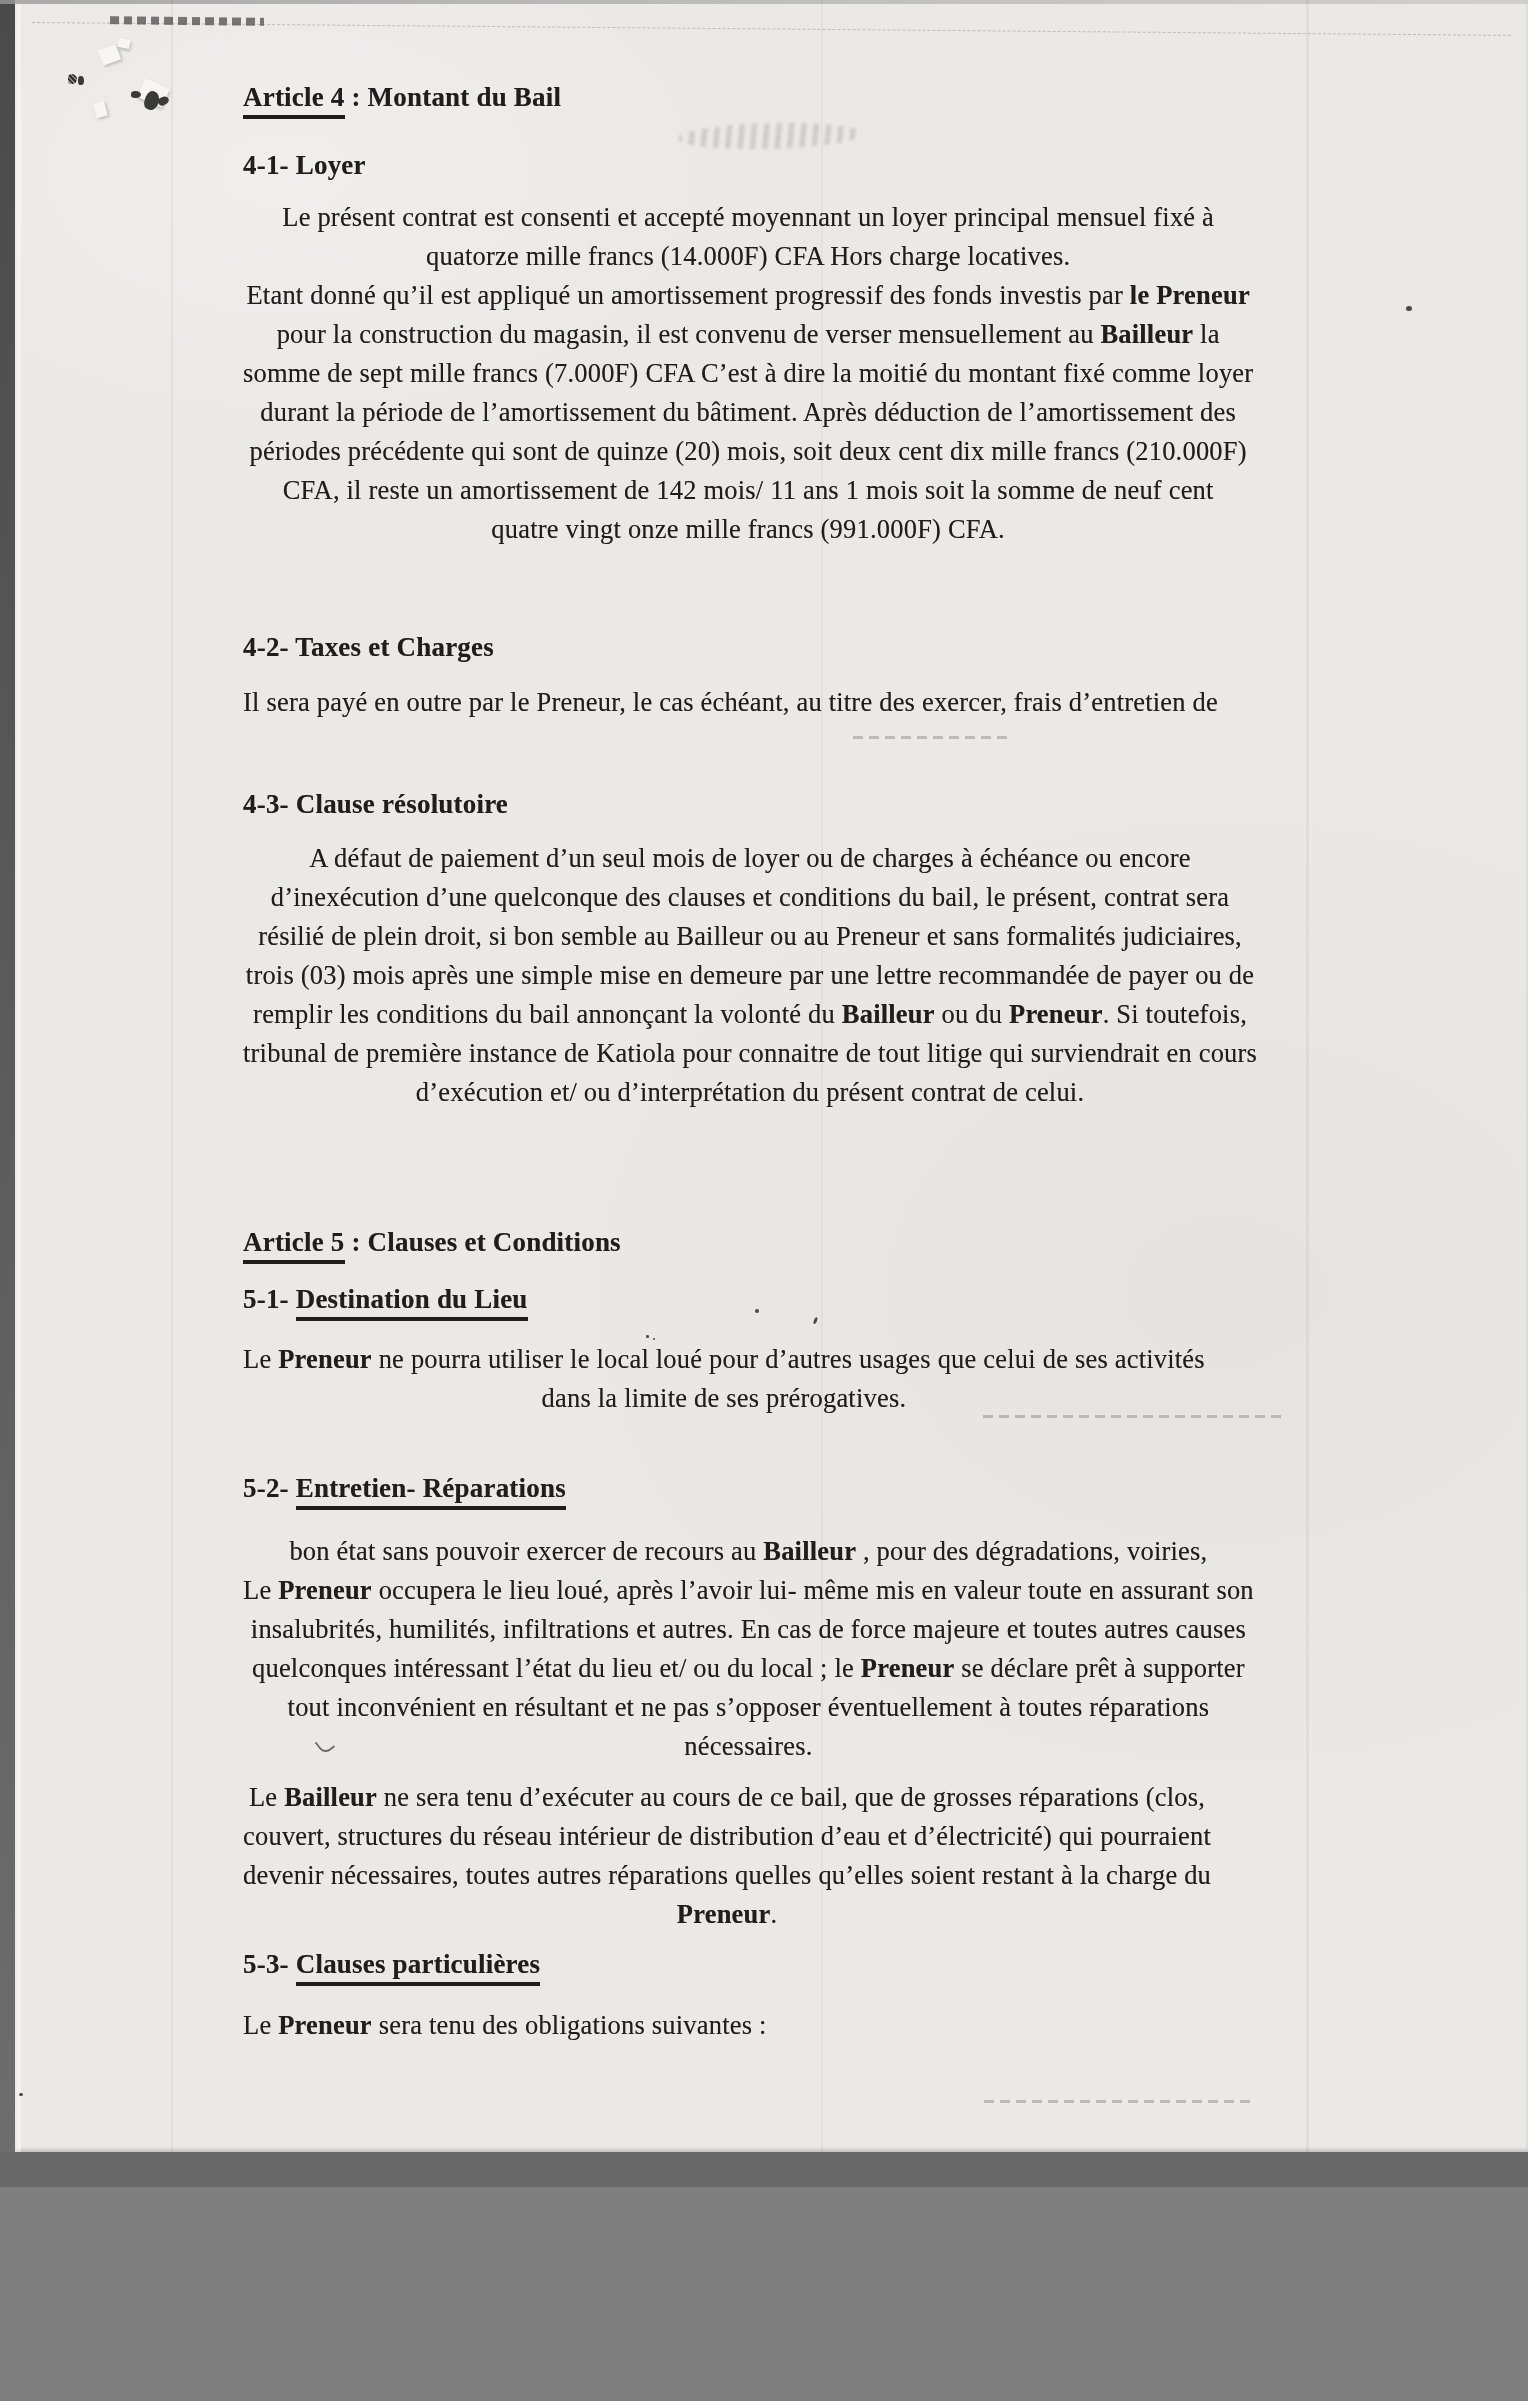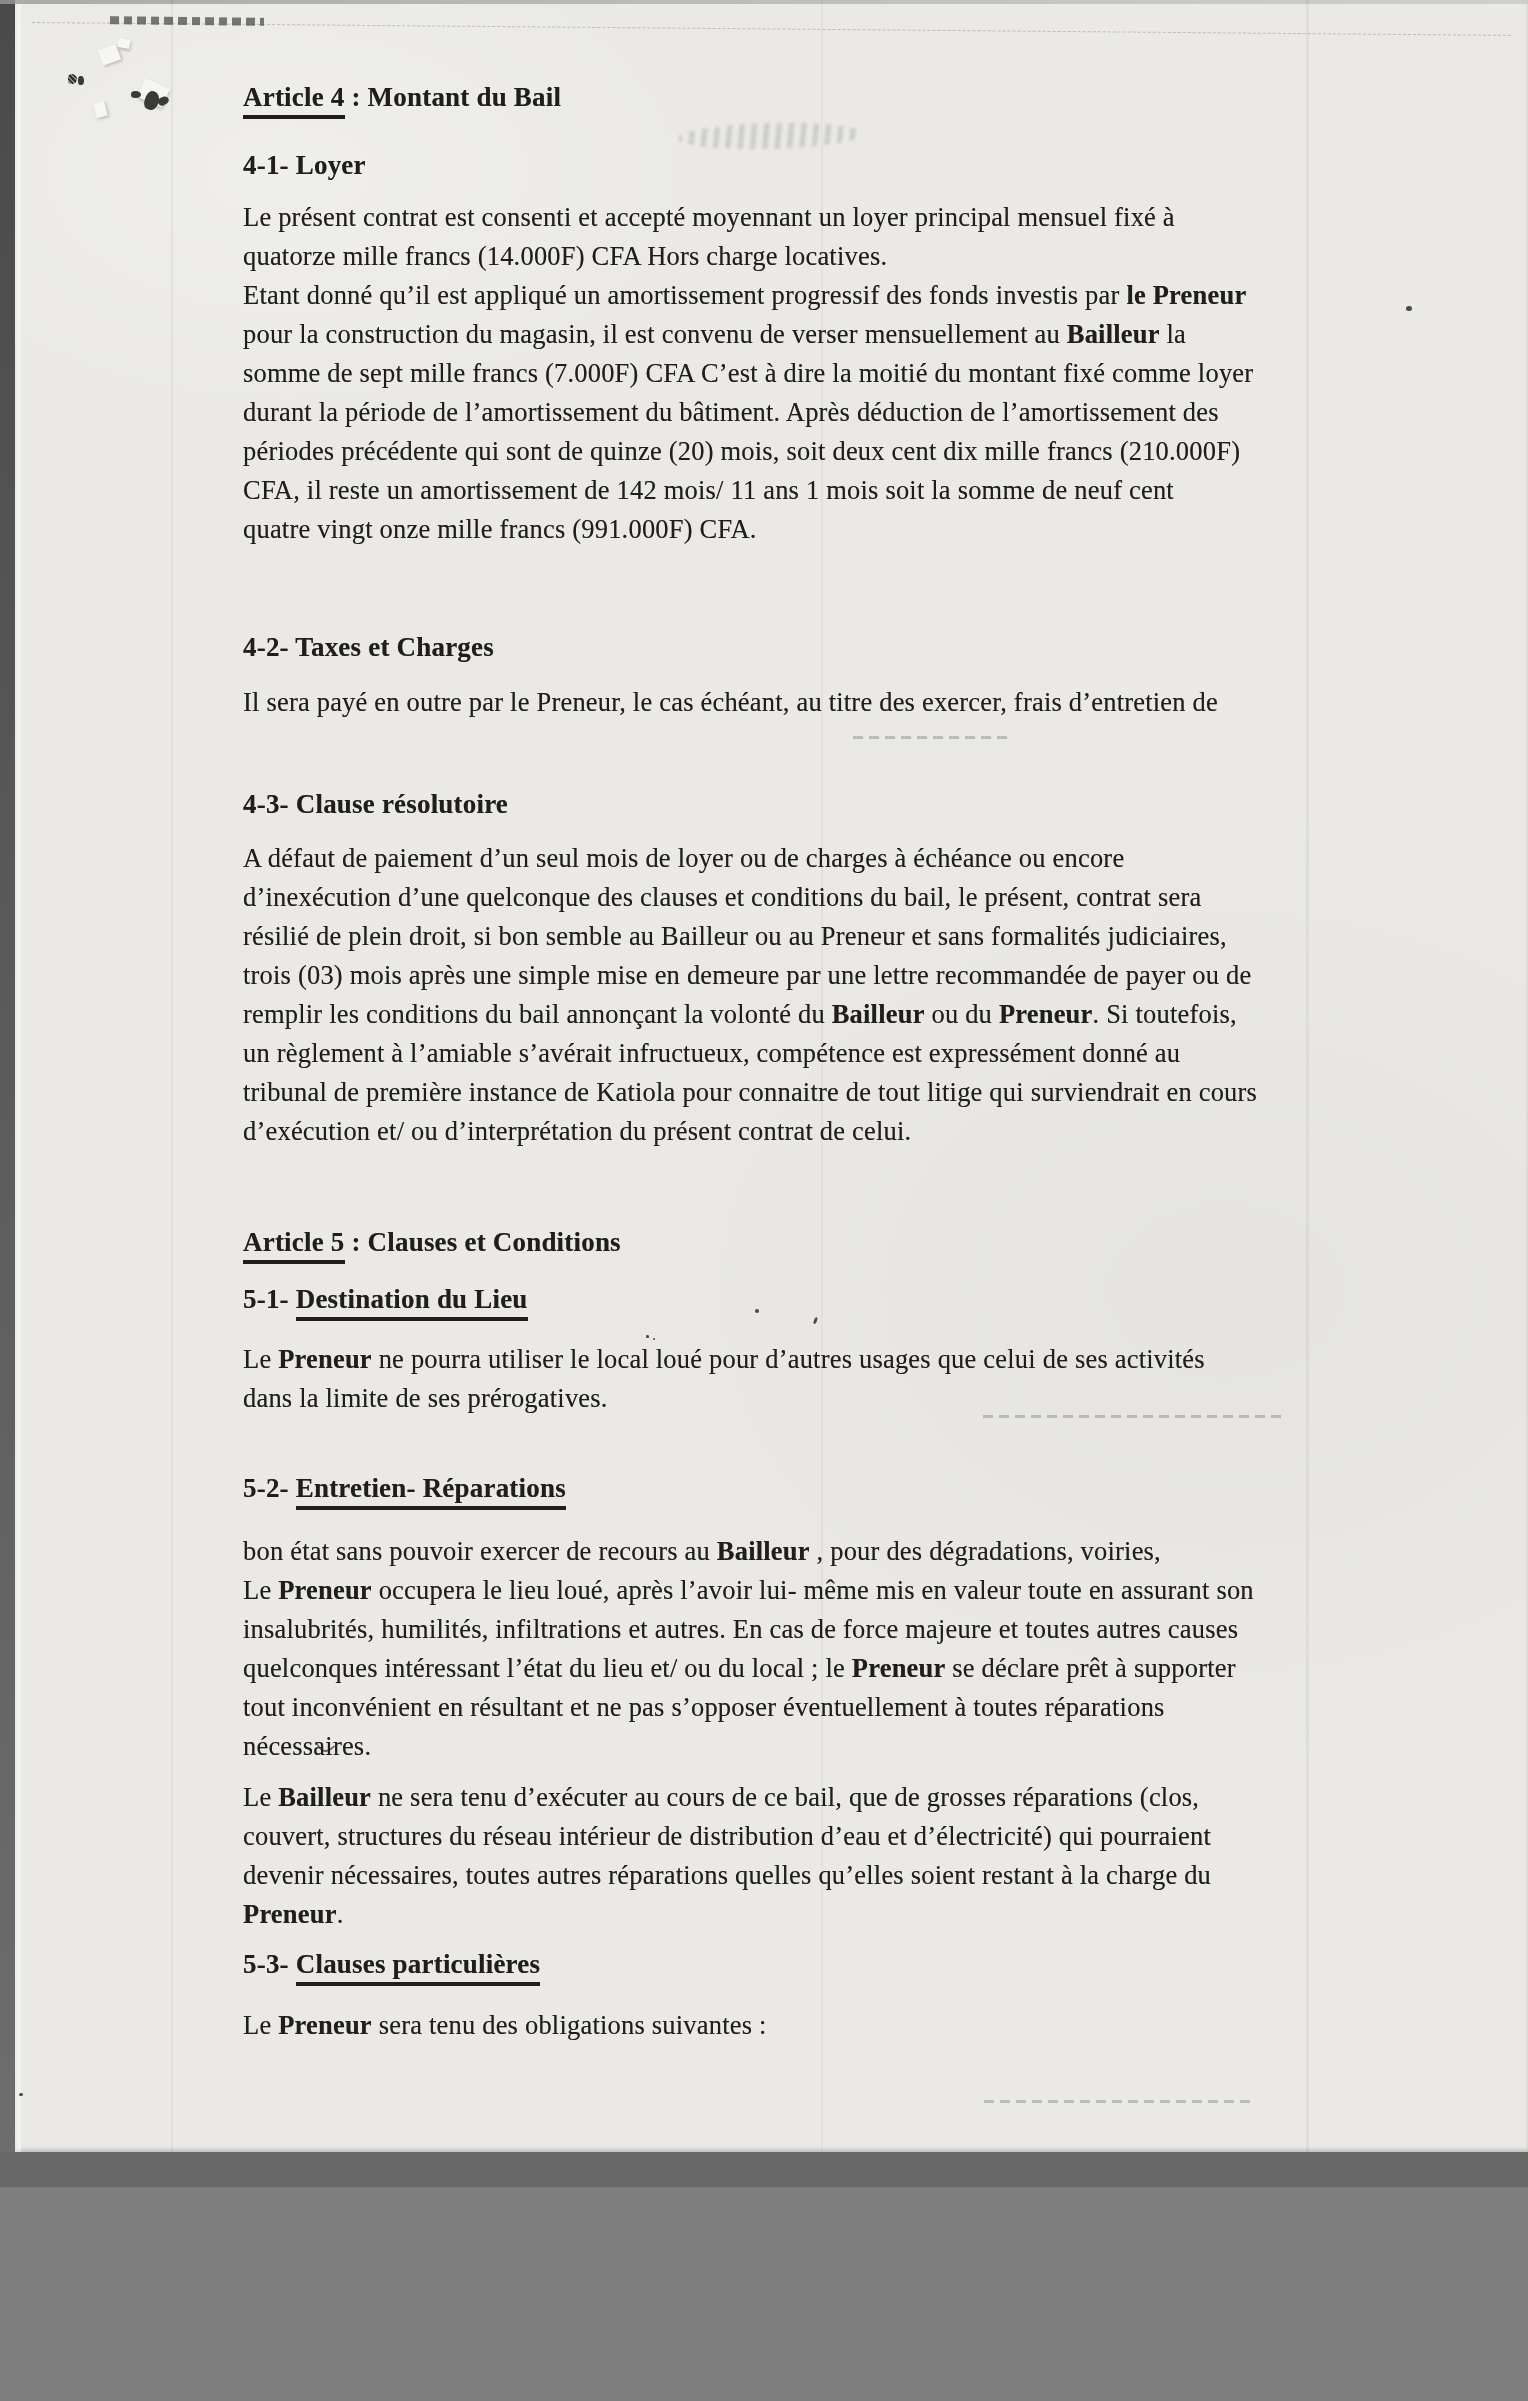--- a/index.html
+++ b/index.html
@@ -31,21 +31,21 @@
     position:absolute;left:32px;top:22px;width:1479px;height:0;
     border-top:1.8px dashed #8f8f8d;opacity:.5;transform:rotate(.5deg);transform-origin:left top;
   }
   .top-dark-dashes{
     position:absolute;left:110px;top:17px;width:154px;height:8px;opacity:.75;
     background:repeating-linear-gradient(90deg,#4d4d4b 0 8.6px,rgba(0,0,0,0) 8.6px 13.6px);
     filter:blur(0.6px);transform:rotate(.6deg);
   }
   
   .tb{position:absolute;left:243px;font-size:26.5px;line-height:39px;letter-spacing:0.2px;
-      text-shadow:0 0 0.6px rgba(20,20,20,.45);}
+      text-shadow:0 0 0.6px rgba(20,20,20,.45);text-align:center;}
   .hd{font-size:27px;line-height:37px;}
   .ln{white-space:nowrap;}
   .b{font-weight:bold;}
   .u{border-bottom:4.3px solid currentColor;padding-bottom:2.5px;}
   
   .smudge{
     position:absolute;left:678px;top:123px;width:185px;height:26px;opacity:.30;
     background:repeating-linear-gradient(97deg,#8b8b88 0 5.5px,rgba(0,0,0,0) 5.5px 12.3px);
     filter:blur(1.8px);transform:rotate(-1.5deg);border-radius:50%;
   }
@@ -127,21 +127,20 @@
   </div>
 <div class="tb hd" style="top:786px">
     <div class="ln"><span class="b">4-3- Clause résolutoire</span></div>
   </div>
 <div class="tb" style="top:839px">
     <div class="ln"><span>A défaut de paiement d’un seul mois de loyer ou de charges à échéance ou encore</span></div>
     <div class="ln"><span>d’inexécution d’une quelconque des clauses et conditions du bail, le présent, contrat sera</span></div>
     <div class="ln"><span>résilié de plein droit, si bon semble au Bailleur ou au Preneur et sans formalités judiciaires,</span></div>
     <div class="ln"><span>trois (03) mois après une simple mise en demeure par une lettre recommandée de payer ou de</span></div>
     <div class="ln"><span>remplir les conditions du bail annonçant la volonté du </span><span class="b">Bailleur</span><span> ou du </span><span class="b">Preneur</span><span>. Si toutefois,</span></div>
-    <div class="ln"><span>un règlement à l’amiable s’avérait infructueux, compétence est expressément donné au</span></div>
     <div class="ln"><span>tribunal de première instance de Katiola pour connaitre de tout litige qui surviendrait en cours</span></div>
     <div class="ln"><span>d’exécution et/ ou d’interprétation du présent contrat de celui.</span></div>
   </div>
 <div class="tb hd" style="top:1224px">
     <div class="ln"><span class="b u">Article 5</span><span class="b"> : Clauses et Conditions</span></div>
   </div>
 <div class="tb hd" style="top:1281px">
     <div class="ln"><span class="b">5-1- </span><span class="b u">Destination du Lieu</span></div>
   </div>
 <div class="tb" style="top:1340px">

